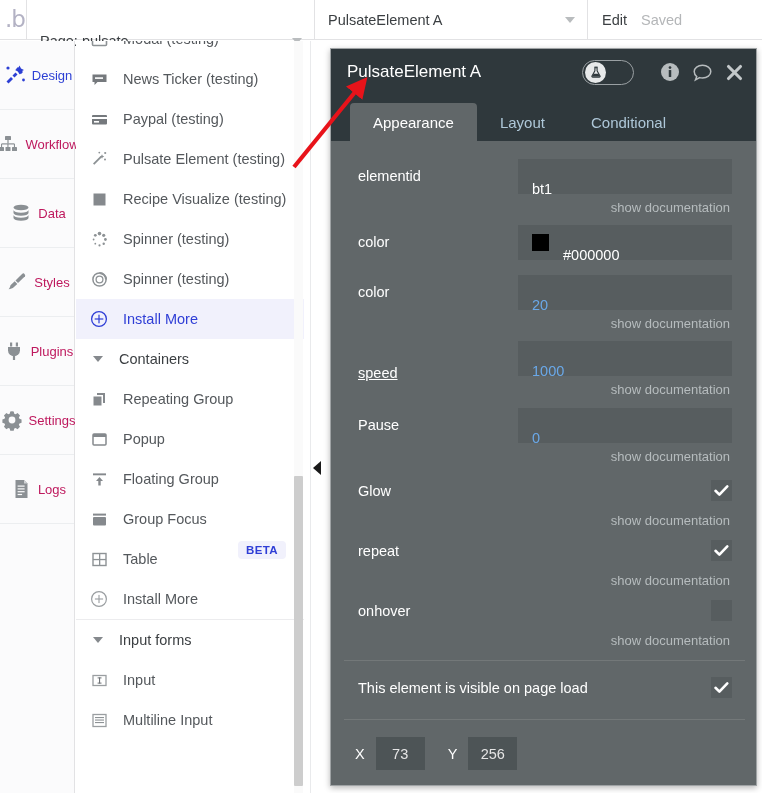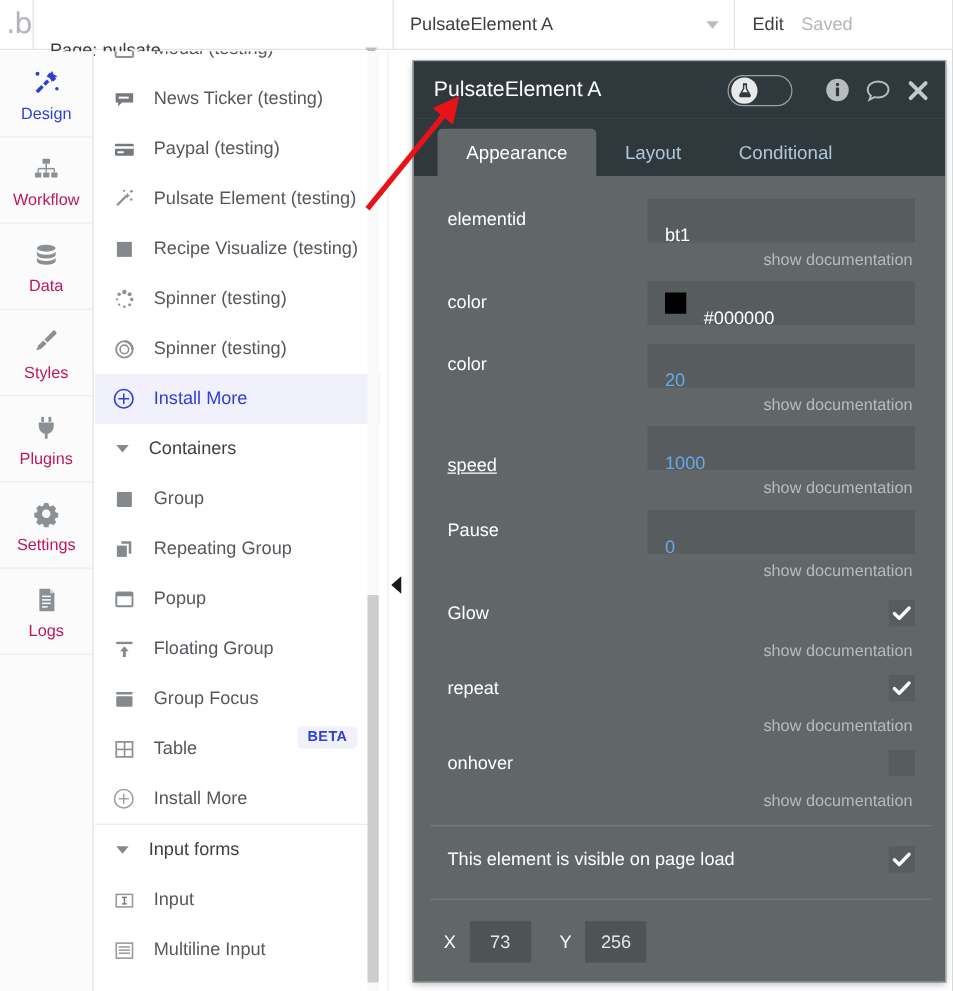--- a/index.html
+++ b/index.html
@@ -50,21 +50,21 @@
     font-size: 14.5px; color: #b4b6b8; padding-left: 14px;
   }
 
   
   .rail {
     position: absolute; left: 0; top: 41px; width: 75px; height: 752px;
     background: #fbfbfc; border-right: 1px solid #e2e2e4;
   }
   .rail-item {
     height: 69px; border-bottom: 1px solid #eceef0;
-    display: flex; flex-direction: column; align-items: center;
+    display: flex; align-items: center;
     justify-content: center; cursor: pointer; gap: 4px;
   }
   .rail-item .ri-label { font-size: 13px; color: #be185d; }
   .rail-item.active .ri-label { color: #2c3fd4; }
   .rail-ico { width: 26px; height: 26px; display:block; }
   .rail-ico svg { display:block; }
 
   
   .listpanel {
     position: absolute; left: 76px; top: 41px; width: 235px; height: 752px;
@@ -425,28 +425,20 @@
           </svg>
         </span>
         <span class="lp-txt">Install More</span>
       </div>
 
       <div class="lp-row section">
         <span class="lp-caret"></span>
         <span class="lp-txt">Containers</span>
       </div>
 
-      <div class="lp-row">
-        <span class="lp-ico">
-          <svg width="17" height="17" viewBox="0 0 17 17">
-              <rect x="2.5" y="2.5" width="12" height="12" rx="1" fill="#85898d"></rect>
-            </svg>
-        </span>
-        <span class="lp-txt">Group</span>
-      </div>
 
       <div class="lp-row">
         <span class="lp-ico">
           <svg width="17" height="17" viewBox="0 0 17 17">
             <path d="M6 2 h8 v10 h-2 v-8 h-6 Z" fill="#85898d"></path>
             <rect x="2.5" y="5.5" width="8" height="9" fill="#85898d"></rect>
           </svg>
         </span>
         <span class="lp-txt">Repeating Group</span>
       </div>

